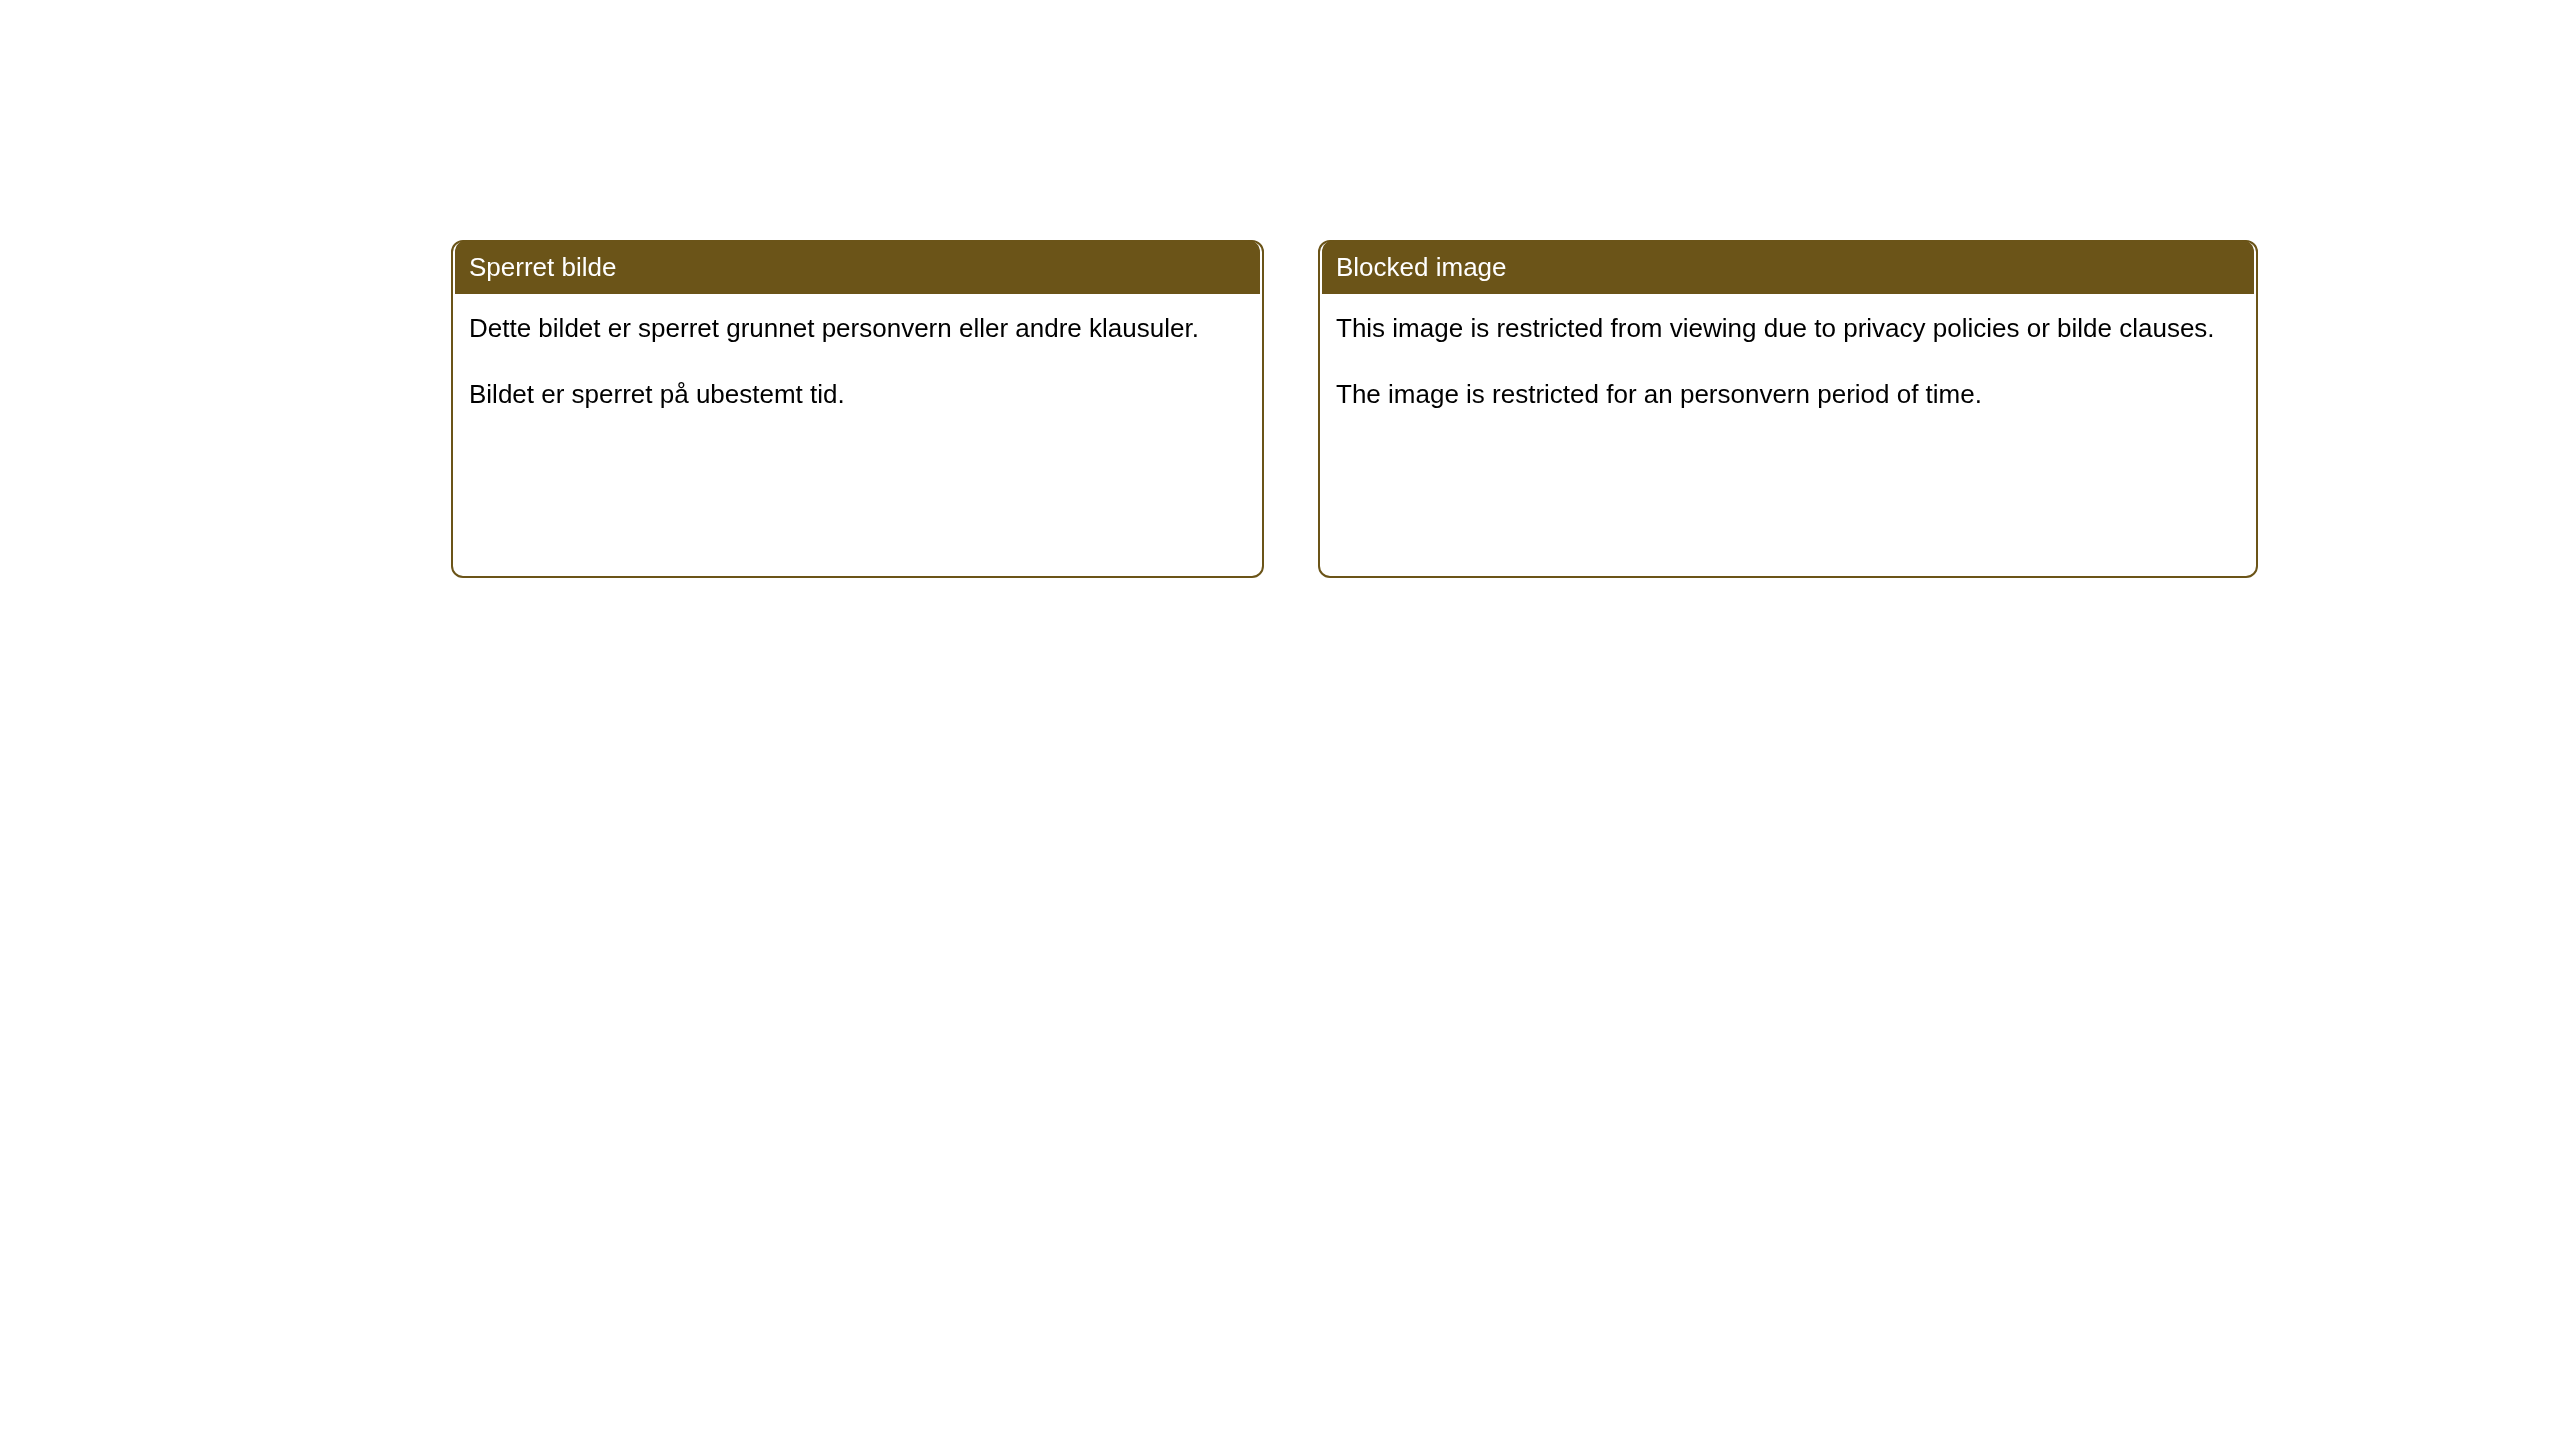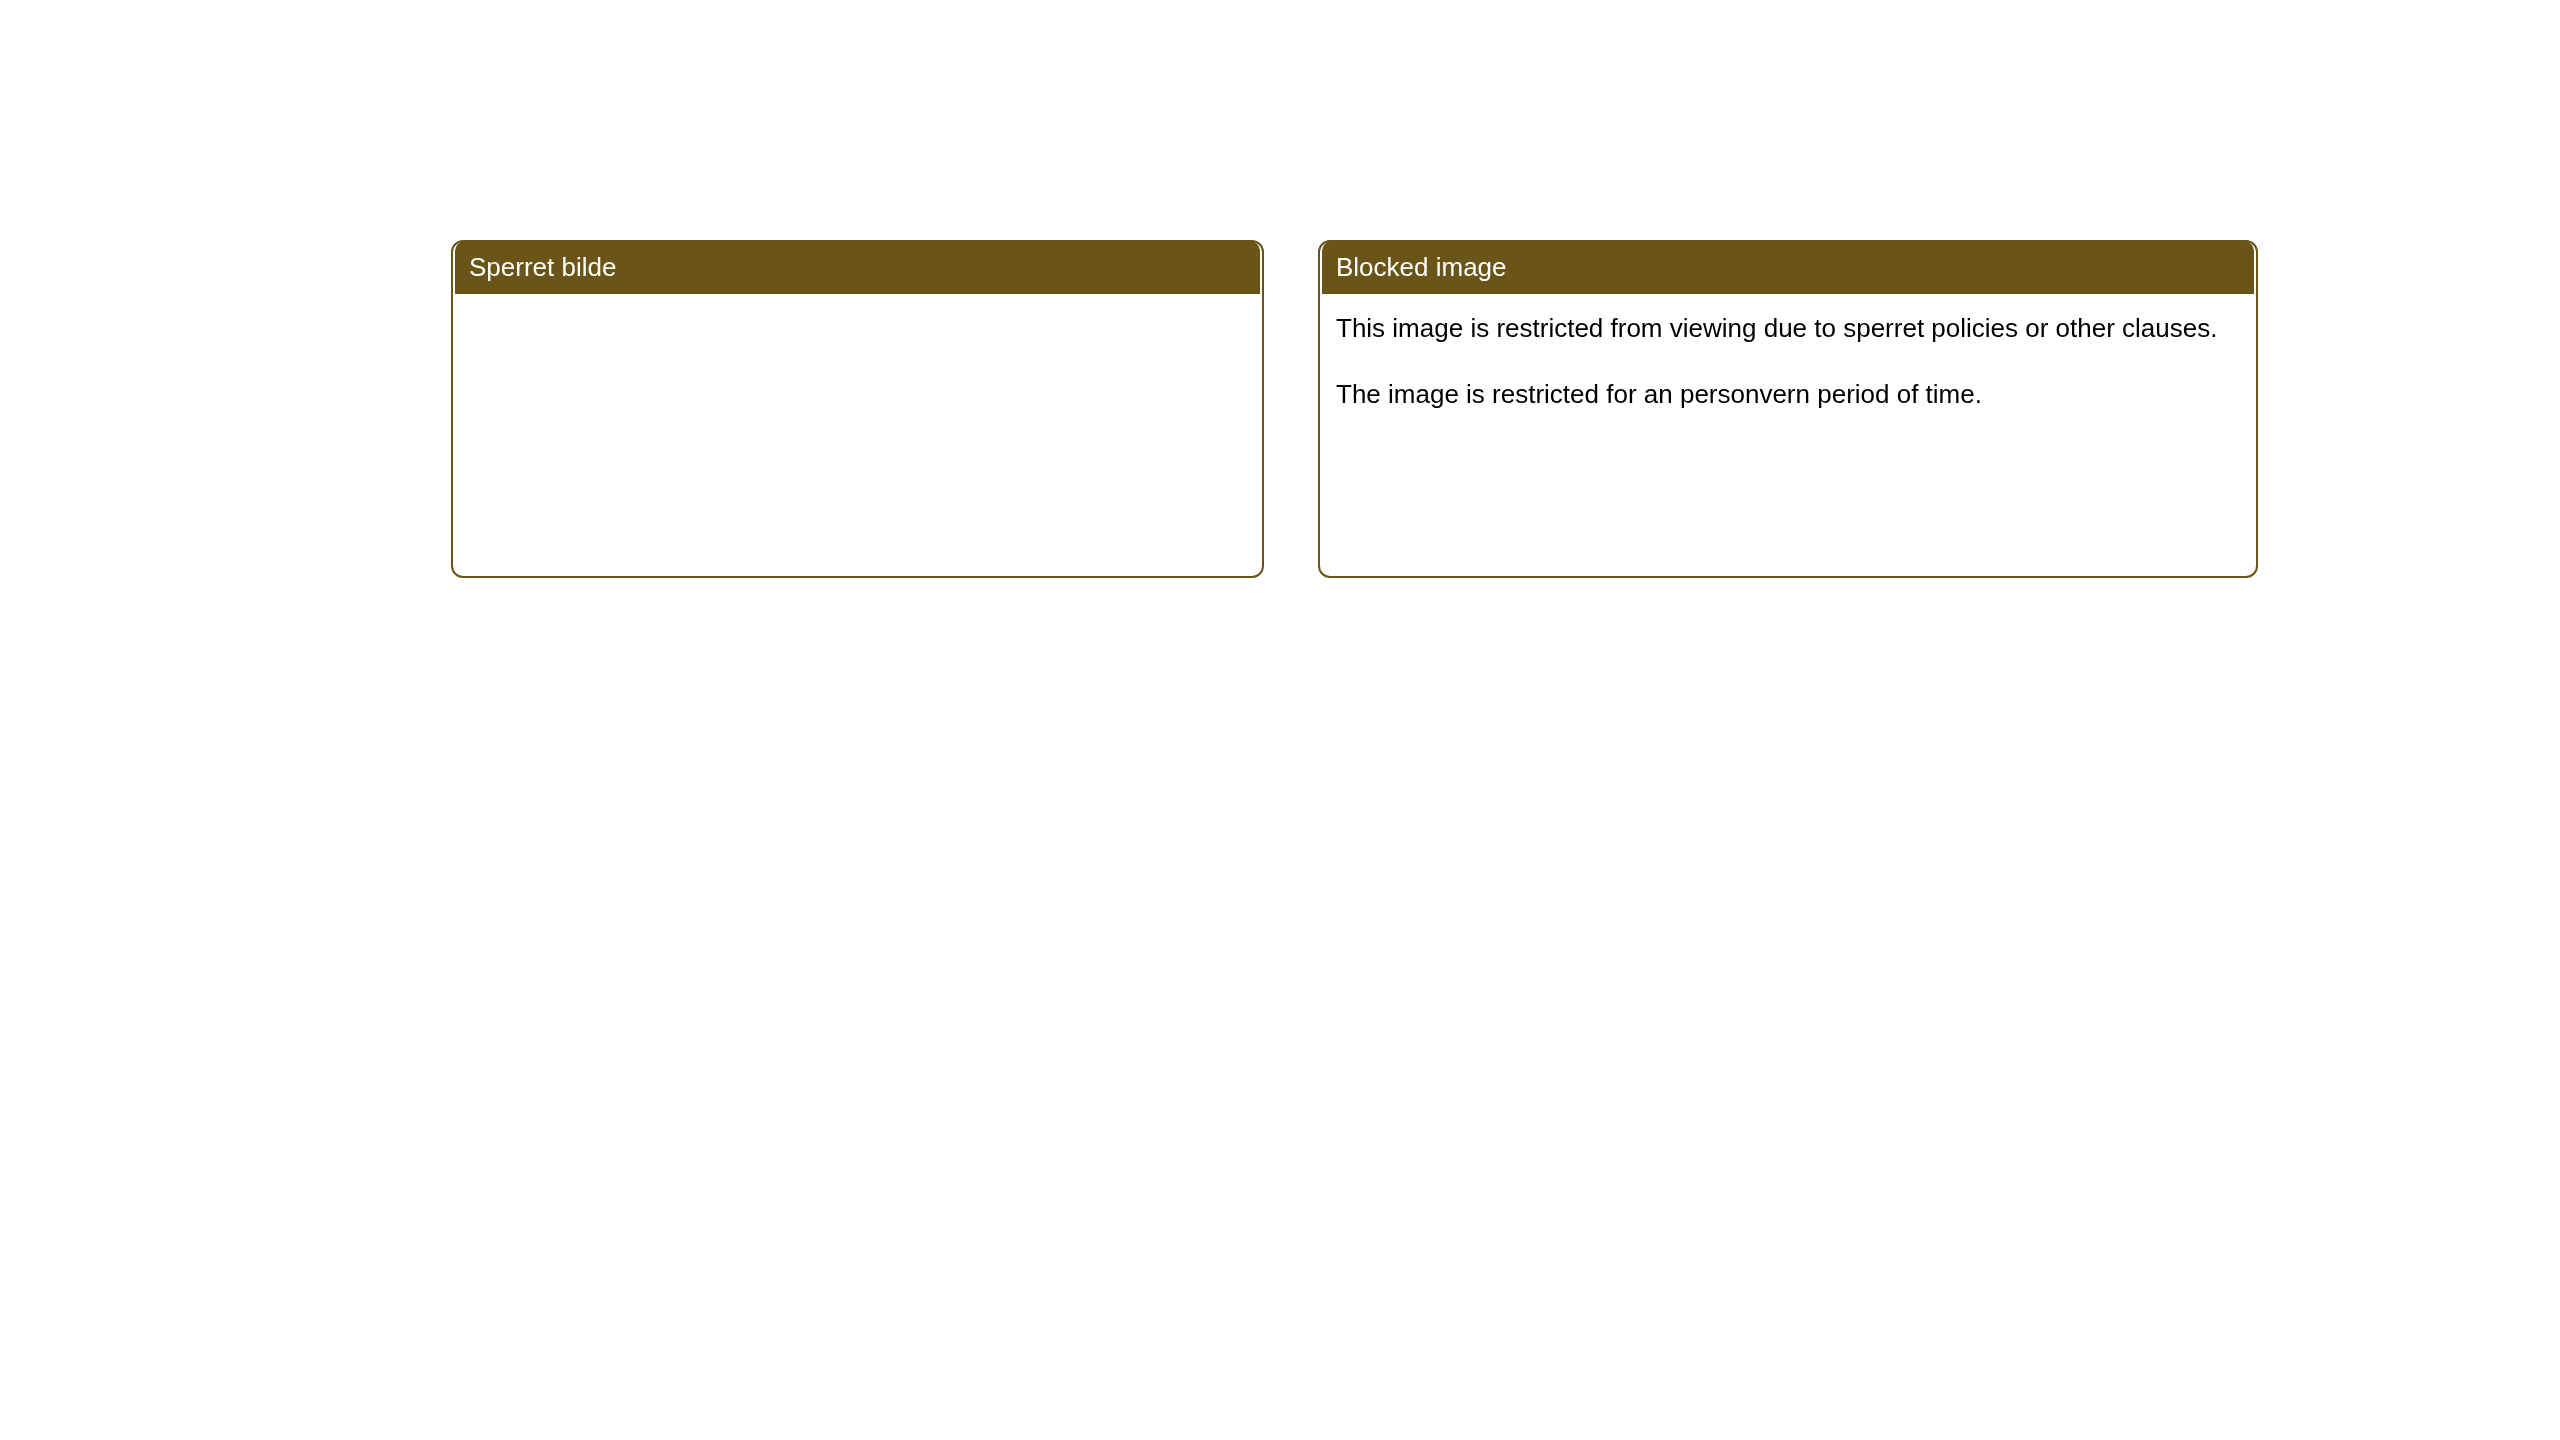--- a/index.html
+++ b/index.html
@@ -91,26 +91,31 @@
 </style>
 </head>
 <body>
 
 <div id="stage">
 
   <div class="notice" id="panel-no">
     <div class="notice-header">
       <span class="notice-title">Sperret bilde</span>
     </div>
+    <div class="notice-body">
+      <p class="notice-paragraph">Dette bildet er sperret grunnet personvern eller andre klausuler.</p>
+      <div class="paragraph-gap"></div>
+      <p class="notice-paragraph">Bildet er sperret på ubestemt tid.</p>
+    </div>
   </div>
 
   <div class="notice" id="panel-en">
     <div class="notice-header">
       <span class="notice-title">Blocked image</span>
     </div>
     <div class="notice-body">
-      <p class="notice-paragraph">This image is restricted from viewing due to sperret policies or other clauses.</p>
+      <p class="notice-paragraph">This image is restricted from viewing due to privacy policies or bilde clauses.</p>
       <div class="paragraph-gap"></div>
       <p class="notice-paragraph">The image is restricted for an personvern period of time.</p>
     </div>
   </div>
 
 </div>
 
 </body></html>

